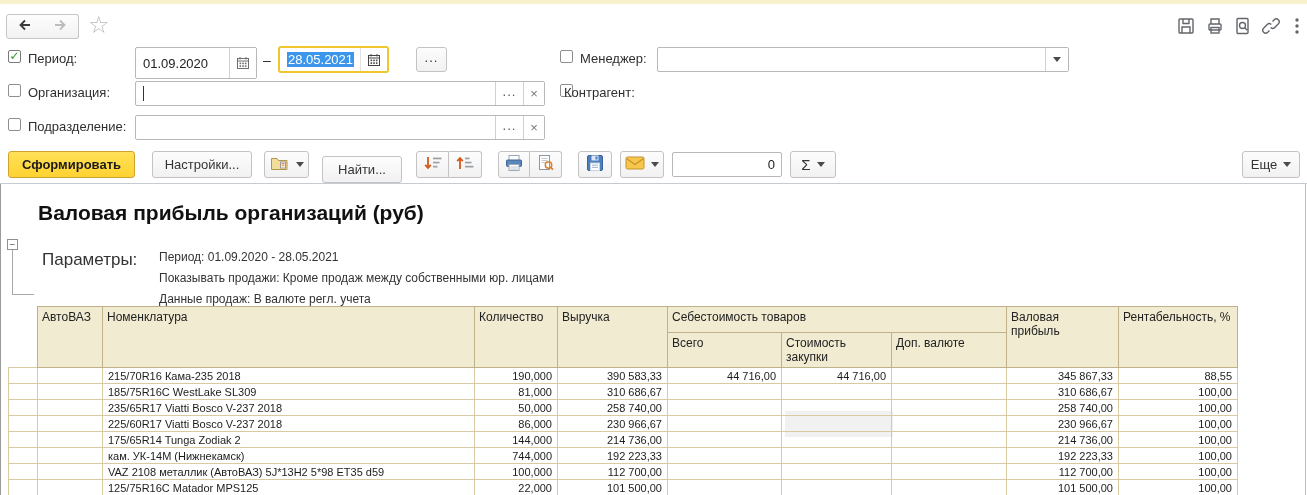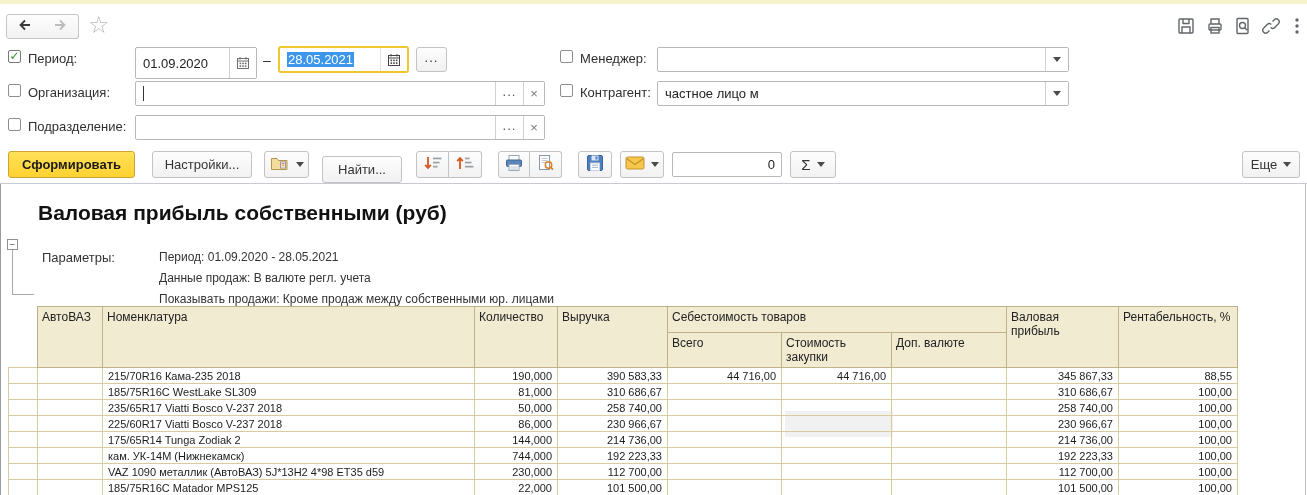--- a/index.html
+++ b/index.html
@@ -68,21 +68,21 @@
   .counter{justify-content:flex-end;padding-right:6px;cursor:text;}
   .sigma-g{font-size:15px;color:#333;}
   .sep-line{left:0;top:183px;width:1307px;height:1px;background:#c5cbd1;}
 
   
   .report-region{
     left:0;top:184px;width:1306px;height:311px;background:#fff;box-sizing:border-box;
     border-left:1px solid #9b9b9b;border-right:1px solid #bfbfbf;
   }
   .rtitle{left:38px;top:201px;font-size:21px;font-weight:bold;color:#111;white-space:nowrap;}
-  .plabel{left:42px;top:250px;font-size:13px;color:#333;}
+  .plabel{left:42px;top:250px;font-size:17px;color:#333;}
   .plist{left:127px;top:250px;font-size:12px;color:#333;}
   .param-line{height:21px;line-height:15px;white-space:nowrap;margin-left:32px;}
   .minusbox{
     left:7px;top:239px;width:11px;height:11px;border:1px solid #909090;background:#fff;
     font-size:10px;line-height:9px;text-align:center;color:#555;box-sizing:border-box;cursor:pointer;
   }
   .gline-v{left:12px;top:250px;width:1px;height:44px;background:#a8a8a8;}
   .gline-h{left:12px;top:294px;width:22px;height:1px;background:#a8a8a8;}
 
   
@@ -177,21 +177,21 @@
             <rect x="6.2" y="6.6" width="1.6" height="1.6"></rect>
             <rect x="8.9" y="6.6" width="1.6" height="1.6"></rect>
             <rect x="3.5" y="9.3" width="1.6" height="1.6"></rect>
             <rect x="6.2" y="9.3" width="1.6" height="1.6"></rect>
             <rect x="8.9" y="9.3" width="1.6" height="1.6"></rect>
           </g>
         </svg>
     </div>
   </div>
   <div class="abs dash" style="left:263px;top:52px">–</div>
-  <div class="abs field focus-field" style="left:278px;top:46px;width:131px;height:27px">
+  <div class="abs field focus-field" style="left:278px;top:46px;width:111px;height:27px">
     <div class="txt">
         <span class="sel-text">28.05.2021</span>
       </div>
     <div class="seg cal" style="border-left-color:#e2e2e2">
       <svg width="14" height="14" viewBox="0 0 14 14">
           <rect x="1.5" y="2.5" width="11" height="10" fill="#fff" stroke="#444"></rect>
           <line x1="1.5" y1="5" x2="12.5" y2="5" stroke="#444"></line>
           <line x1="4" y1="1" x2="4" y2="3.5" stroke="#444"></line>
           <line x1="10" y1="1" x2="10" y2="3.5" stroke="#444"></line>
           <g fill="#444">
@@ -227,27 +227,21 @@
       </div>
     <div class="seg dots">
         <span>...</span>
       </div>
     <div class="seg clr">
         <span>×</span>
       </div>
   </div>
 
   <div class="abs cb" style="left:560px;top:84px"></div>
-  <div class="abs lbl" style="left:580px;top:85px">Контрагент:</div>
-  <div class="abs field" style="left:657px;top:81px;width:412px;height:25px">
-    <div class="txt">частное лицо м</div>
-    <div class="seg dd">
-        <span class="ddarrow"></span>
-      </div>
-  </div>
+  <div class="abs lbl" style="left:564px;top:85px">Контрагент:</div>
 
   <div class="abs cb" style="left:8px;top:118px"></div>
   <div class="abs lbl" style="left:28px;top:119px">Подразделение:</div>
   <div class="abs field" style="left:135px;top:115px;width:410px;height:25px">
     <div class="txt"></div>
     <div class="seg dots">
         <span>...</span>
       </div>
     <div class="seg clr">
         <span>×</span>
@@ -361,26 +355,26 @@
   </div>
 
   <div class="abs sep-line"></div>
 
   <div class="abs report-region"></div>
 
   <div class="abs minusbox">−</div>
   <div class="abs gline-v"></div>
   <div class="abs gline-h"></div>
 
-  <div class="abs rtitle">Валовая прибыль собственными (руб)</div>
+  <div class="abs rtitle">Валовая прибыль организаций (руб)</div>
   <div class="abs plabel">Параметры:</div>
   <div class="abs plist">
       <div class="param-line">Период: 01.09.2020 - 28.05.2021</div>
+      <div class="param-line">Показывать продажи: Кроме продаж между собственными юр. лицами</div>
       <div class="param-line">Данные продаж: В валюте регл. учета</div>
-      <div class="param-line">Показывать продажи: Кроме продаж между собственными юр. лицами</div>
     </div>
 
   <div class="abs active-cell-overlay"></div>
 
   <table class="rep">
     <colgroup>
       <col style="width:29px">
         <col style="width:65px">
         <col style="width:372px">
         <col style="width:83px">
@@ -477,33 +471,33 @@
           <td class="r">192 223,33</td>
           <td class="r"></td>
           <td class="r"></td>
           <td class="r"></td>
           <td class="r">192 223,33</td>
           <td class="r">100,00</td>
         </tr>
         <tr>
           <td></td>
           <td class="l"></td>
-          <td class="l">VAZ 1090 металлик (АвтоВАЗ) 5J*13H2 4*98 ET35 d59</td>
-          <td class="r">230,000</td>
+          <td class="l">VAZ 2108 металлик (АвтоВАЗ) 5J*13H2 5*98 ET35 d59</td>
+          <td class="r">100,000</td>
           <td class="r">112 700,00</td>
           <td class="r"></td>
           <td class="r"></td>
           <td class="r"></td>
           <td class="r">112 700,00</td>
           <td class="r">100,00</td>
         </tr>
         <tr>
           <td></td>
           <td class="l"></td>
-          <td class="l">185/75R16C Matador MPS125</td>
+          <td class="l">125/75R16C Matador MPS125</td>
           <td class="r">22,000</td>
           <td class="r">101 500,00</td>
           <td class="r"></td>
           <td class="r"></td>
           <td class="r"></td>
           <td class="r">101 500,00</td>
           <td class="r">100,00</td>
         </tr>
       </tbody>
   </table>

